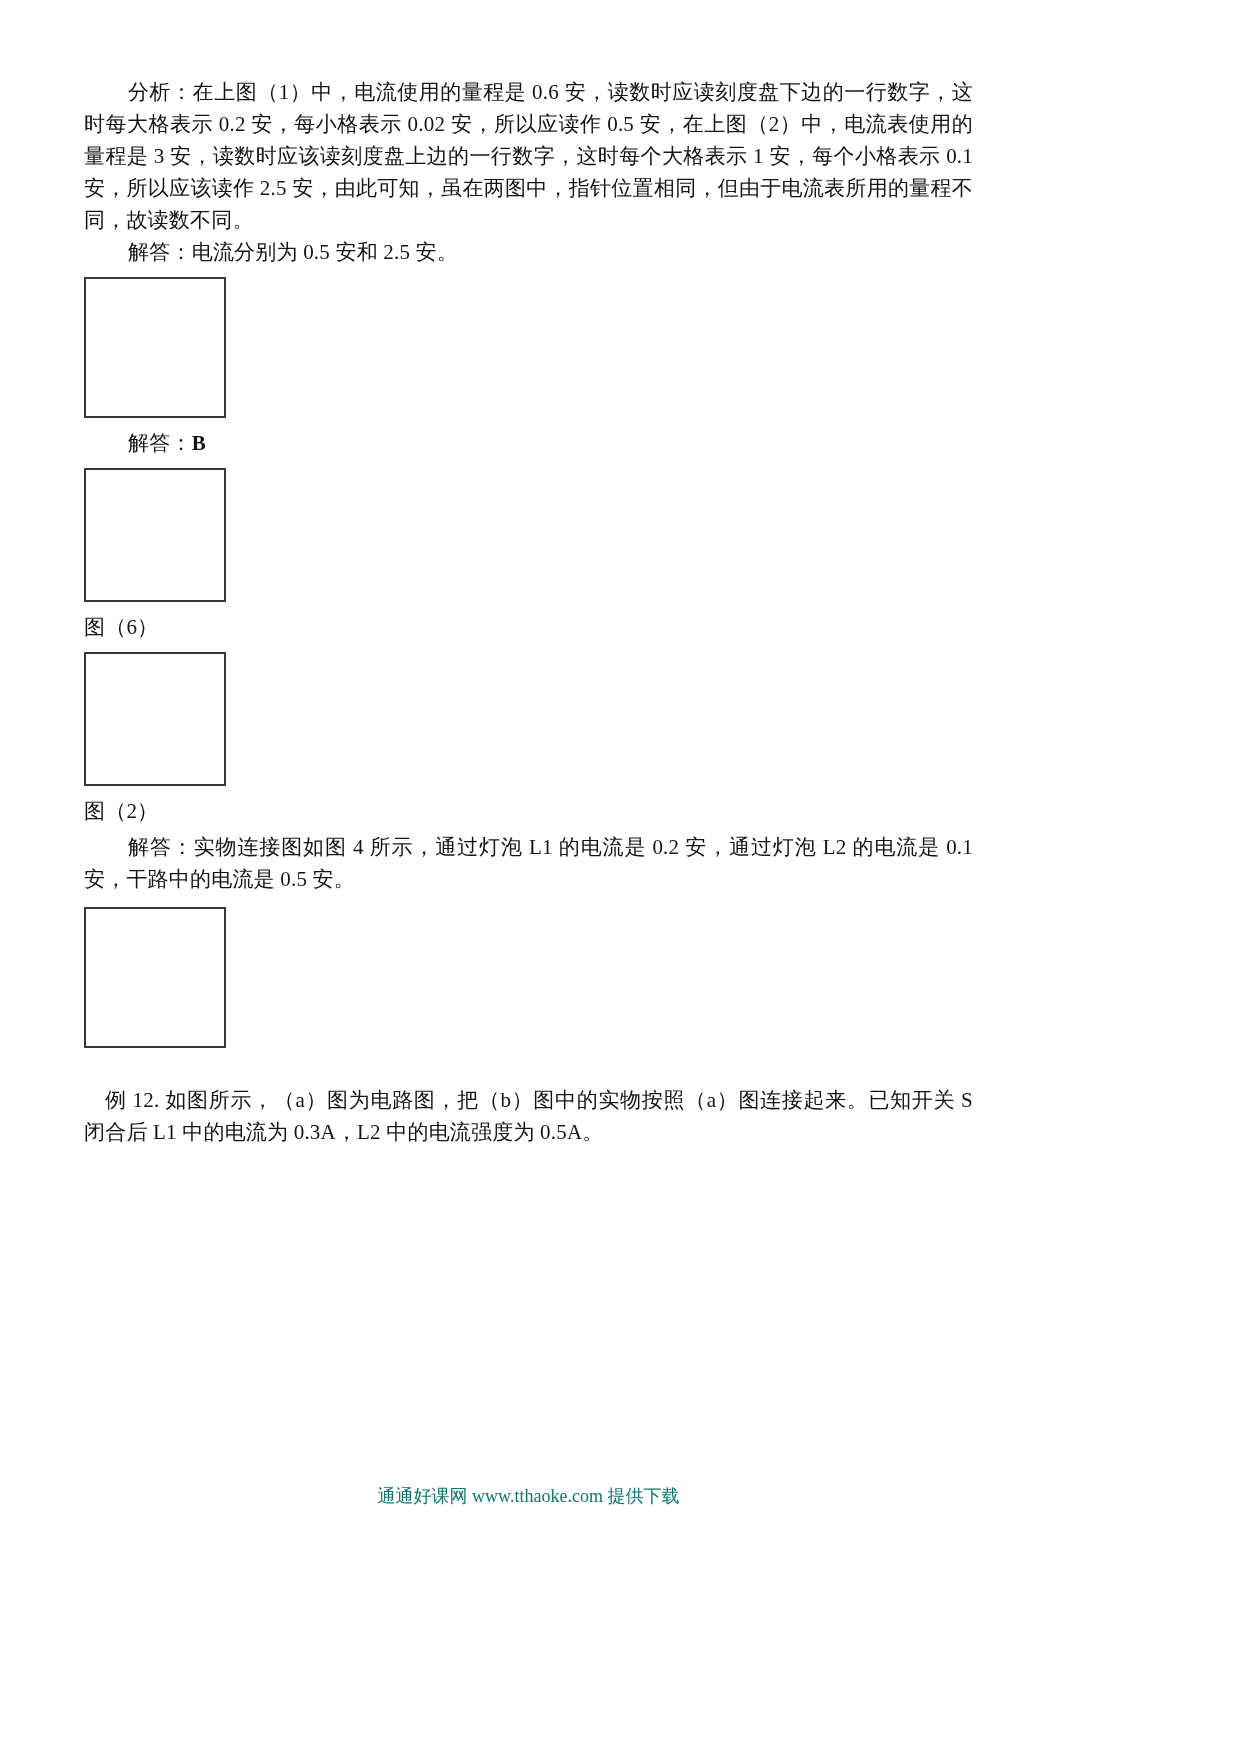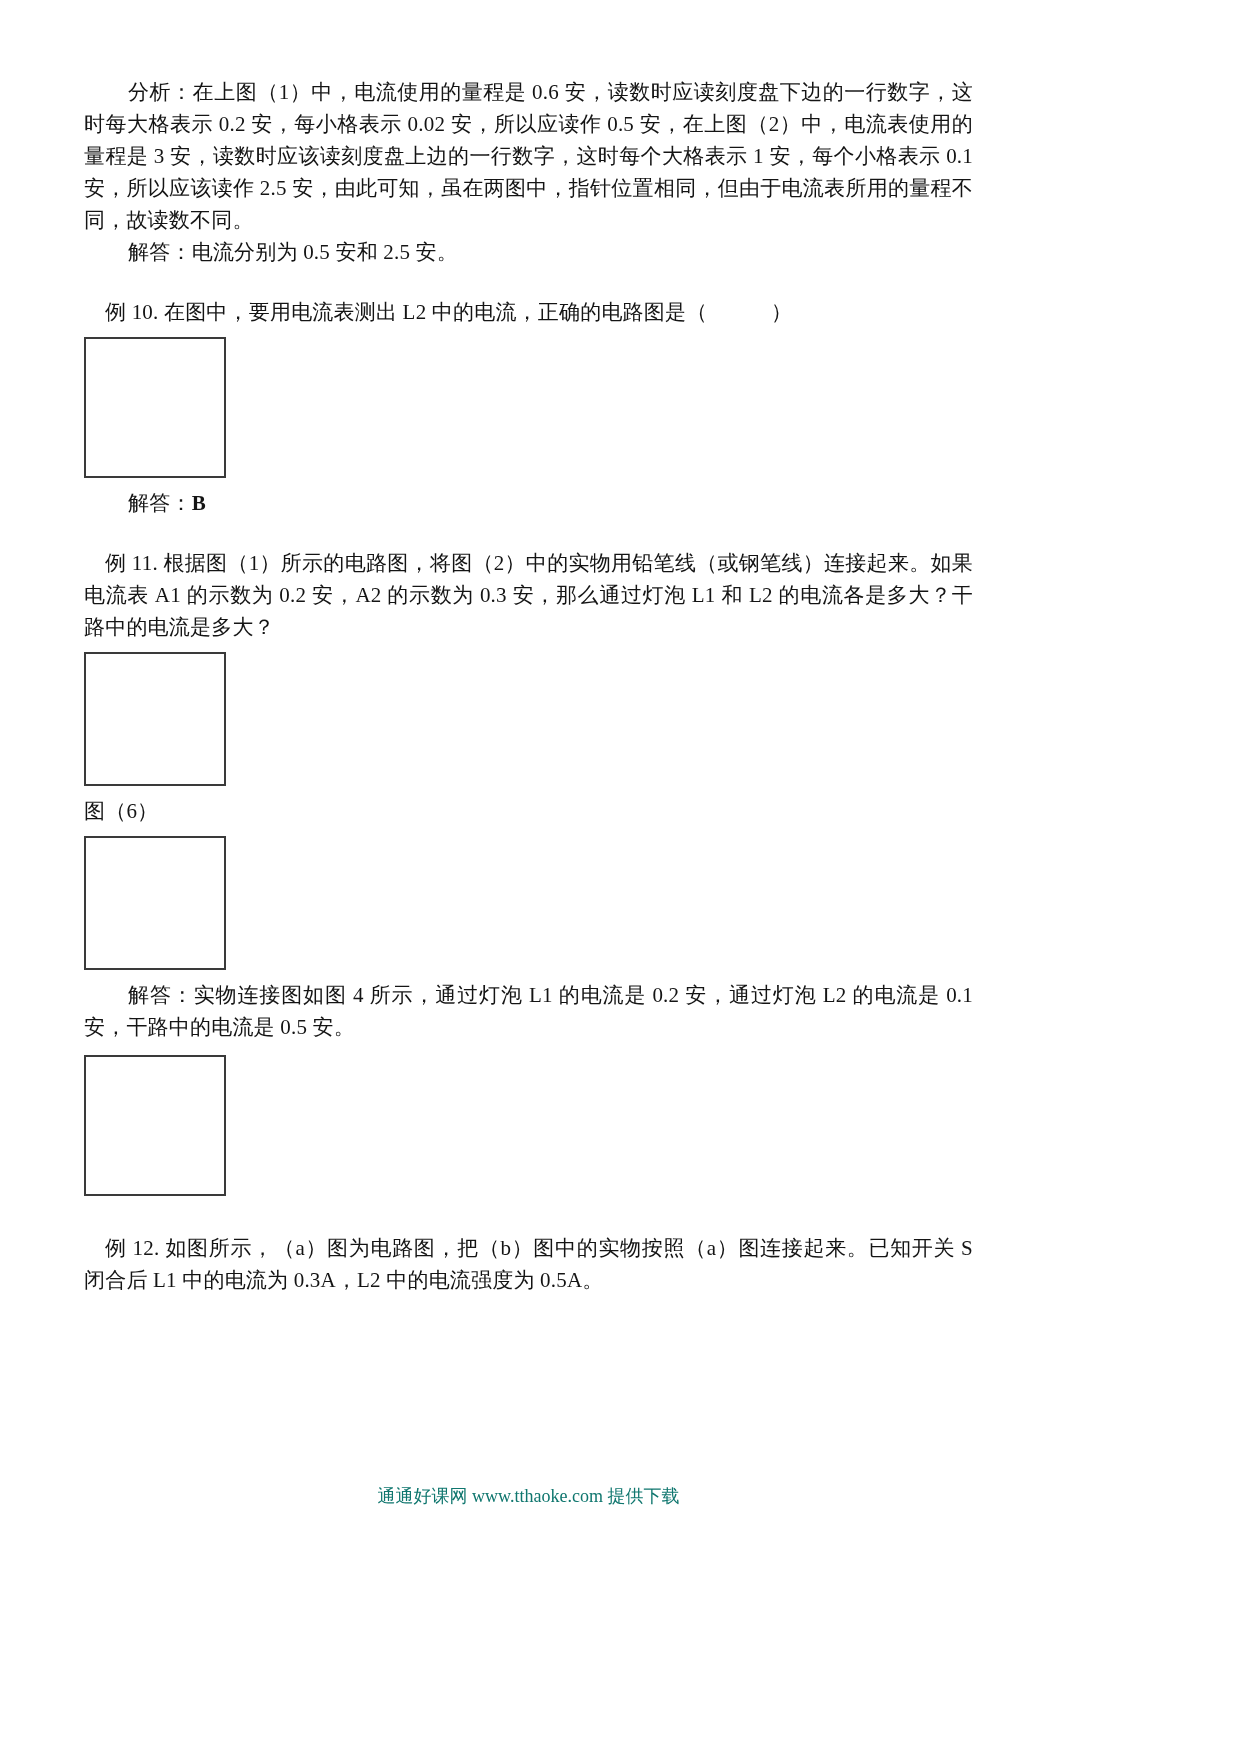--- a/index.html
+++ b/index.html
@@ -63,35 +63,34 @@
 <body>
 
 <div class="page">
   <div class="content">
 
     <p class="indent2">分析：在上图（1）中，电流使用的量程是 0.6 安，读数时应读刻度盘下边的一行数字，这时每大格表示 0.2 安，每小格表示 0.02 安，所以应读作 0.5 安，在上图（2）中，电流表使用的量程是 3 安，读数时应该读刻度盘上边的一行数字，这时每个大格表示 1 安，每个小格表示 0.1 安，所以应该读作 2.5 安，由此可知，虽在两图中，指针位置相同，但由于电流表所用的量程不同，故读数不同。</p>
 
     <p class="indent2">解答：电流分别为 0.5 安和 2.5 安。</p>
 
 
-    <p class="ex-title">例 10. 在图中，要用电流表测出 L2 中的电流，正确的电路图是（　　　）</p>
 
     <div class="figure-box"></div>
 
 
     <p class="indent2 answer-bold"><span>解答：</span><b>B</b></p>
 
-    <p class="ex-title">例 11. 根据图（1）所示的电路图，将图（2）中的实物用铅笔线（或钢笔线）连接起来。如果电流表 A1 的示数为 0.2 安，A2 的示数为 0.3 安，那么通过灯泡 L1 和 L2 的电流各是多大？干路中的电流是多大？</p>
 
     <div class="figure-box tall"></div>
 
     <p class="fig-label">图（6）</p>
 
     <div class="figure-box tall"></div>
 
+    <p class="fig-label">图（2）</p>
 
 
     <p class="indent2">解答：实物连接图如图 4 所示，通过灯泡 L1 的电流是 0.2 安，通过灯泡 L2 的电流是 0.1 安，干路中的电流是 0.5 安。</p>
 
     <div class="figure-box gap-md"></div>
 
     <p class="ex-title gap-lg">例 12. 如图所示，（a）图为电路图，把（b）图中的实物按照（a）图连接起来。已知开关 S 闭合后 L1 中的电流为 0.3A，L2 中的电流强度为 0.5A。</p>
 
   </div>
 

